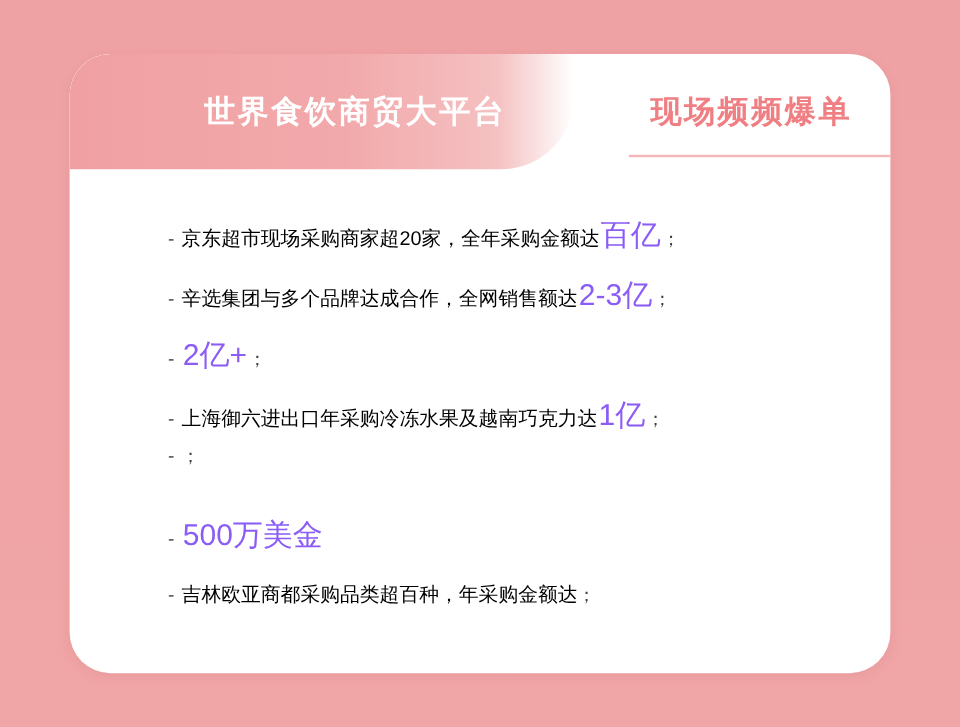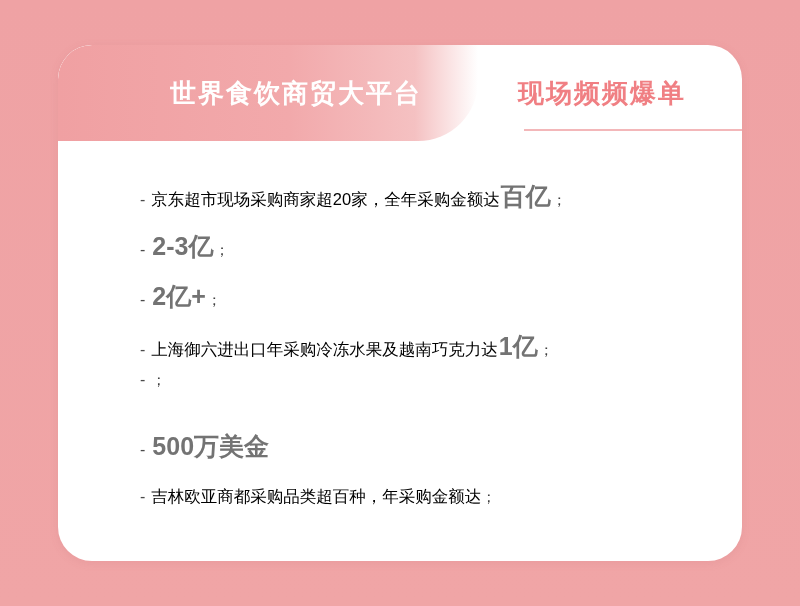--- a/index.html
+++ b/index.html
@@ -48,21 +48,21 @@
     top: 30px;
     font-size: 26px;
     font-weight: bold;
     color: #ffffff;
     letter-spacing: 2px;
     line-height: 36px;
     white-space: nowrap;
   }
   .header-subtitle {
     position: absolute;
-    left: 460px;
+    left: 484px;
     top: 30px;
     font-size: 26px;
     font-weight: bold;
     color: #f07f83;
     letter-spacing: 2px;
     line-height: 36px;
     white-space: nowrap;
   }
   .subtitle-rule {
     position: absolute;
@@ -89,23 +89,23 @@
     color: #4a4a4a;
     font-size: 16px;
     margin-right: 6px;
   }
   .txt {
     color: #000000;
     font-size: 16.5px;
     line-height: 50px;
   }
   .hl {
-    color: #737373;
+    color: #8b5cf6;
     font-size: 25px;
-    font-weight: bold;
+    font-weight: normal;
     line-height: 50px;
     margin: 0 1px;
   }
   .tail {
     color: #3e3e3e;
     font-size: 15px;
   }
 </style>
 </head>
 <body>
@@ -125,20 +125,21 @@
 
       <div class="item">
         <span class="dash">-</span>
         <span class="txt">京东超市现场采购商家超20家，全年采购金额达</span>
         <span class="hl">百亿</span>
         <span class="tail">；</span>
       </div>
 
       <div class="item">
         <span class="dash">-</span>
+        <span class="txt">辛选集团与多个品牌达成合作，全网销售额达</span>
         <span class="hl">2-3亿</span>
         <span class="tail">；</span>
       </div>
 
       <div class="item">
         <span class="dash">-</span>
         <span class="hl">2亿+</span>
         <span class="tail">；</span>
       </div>
 

